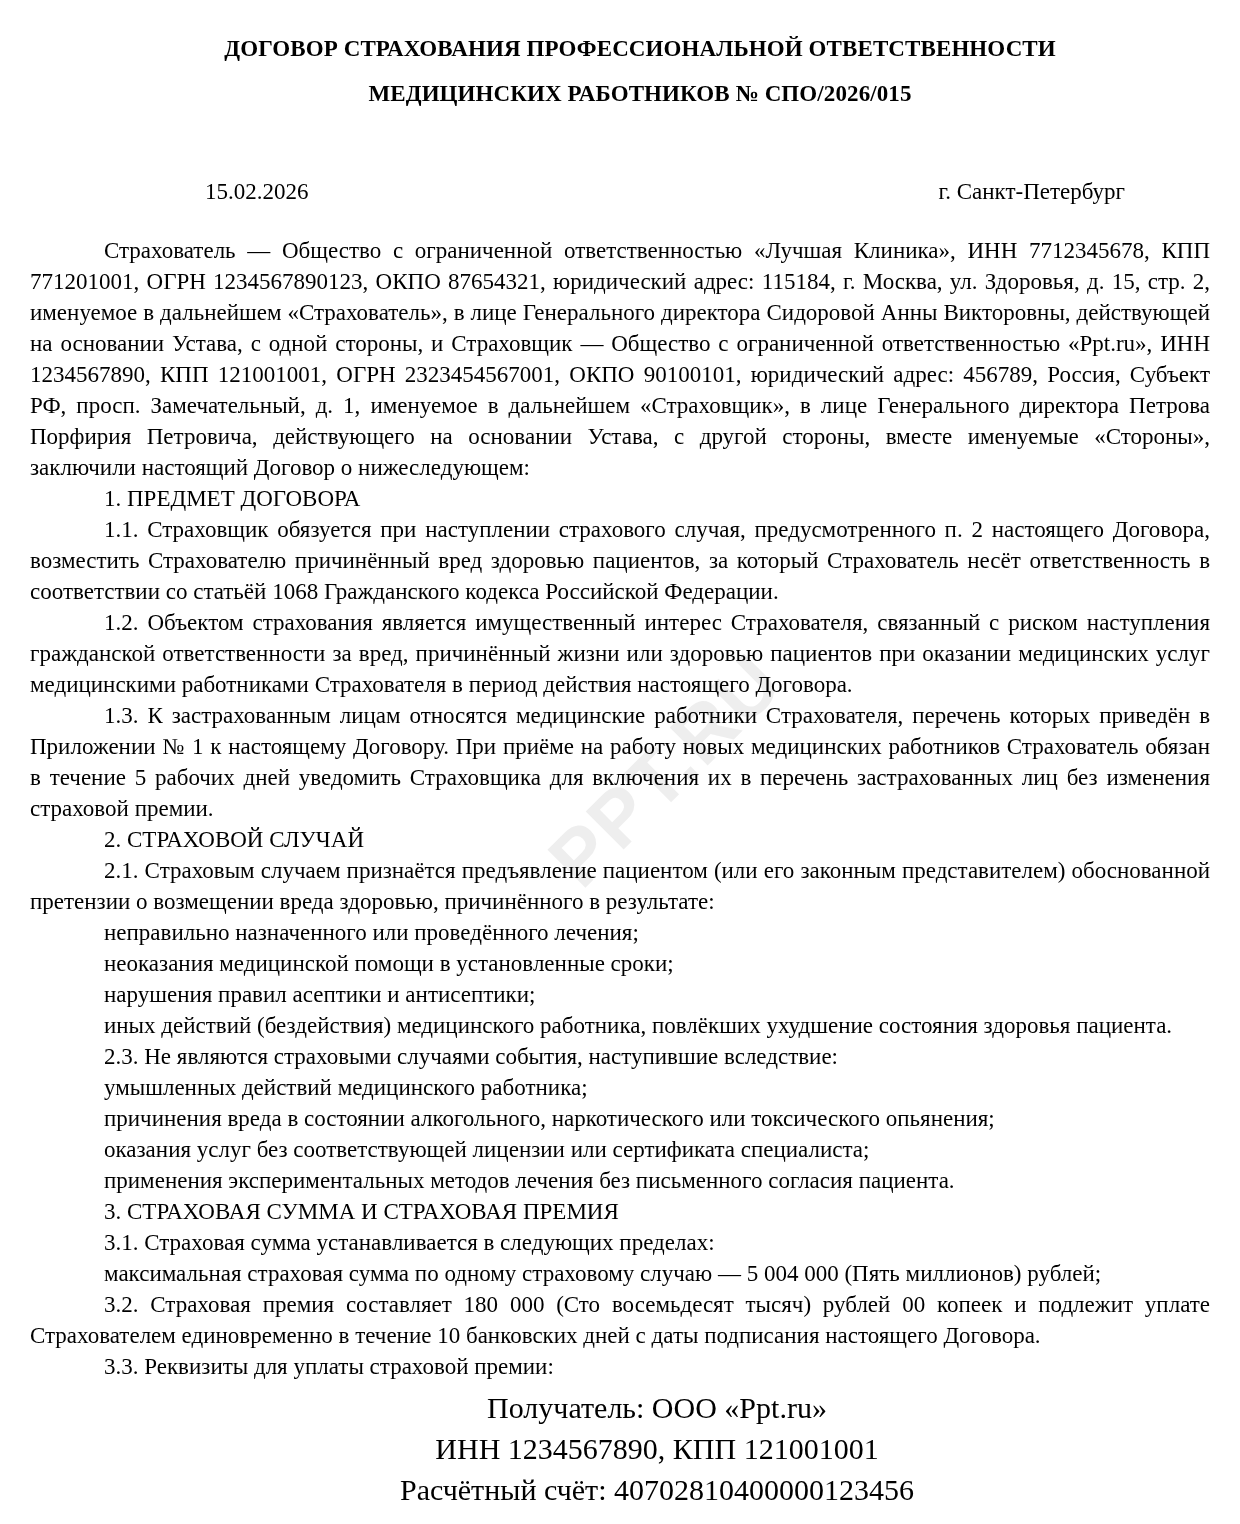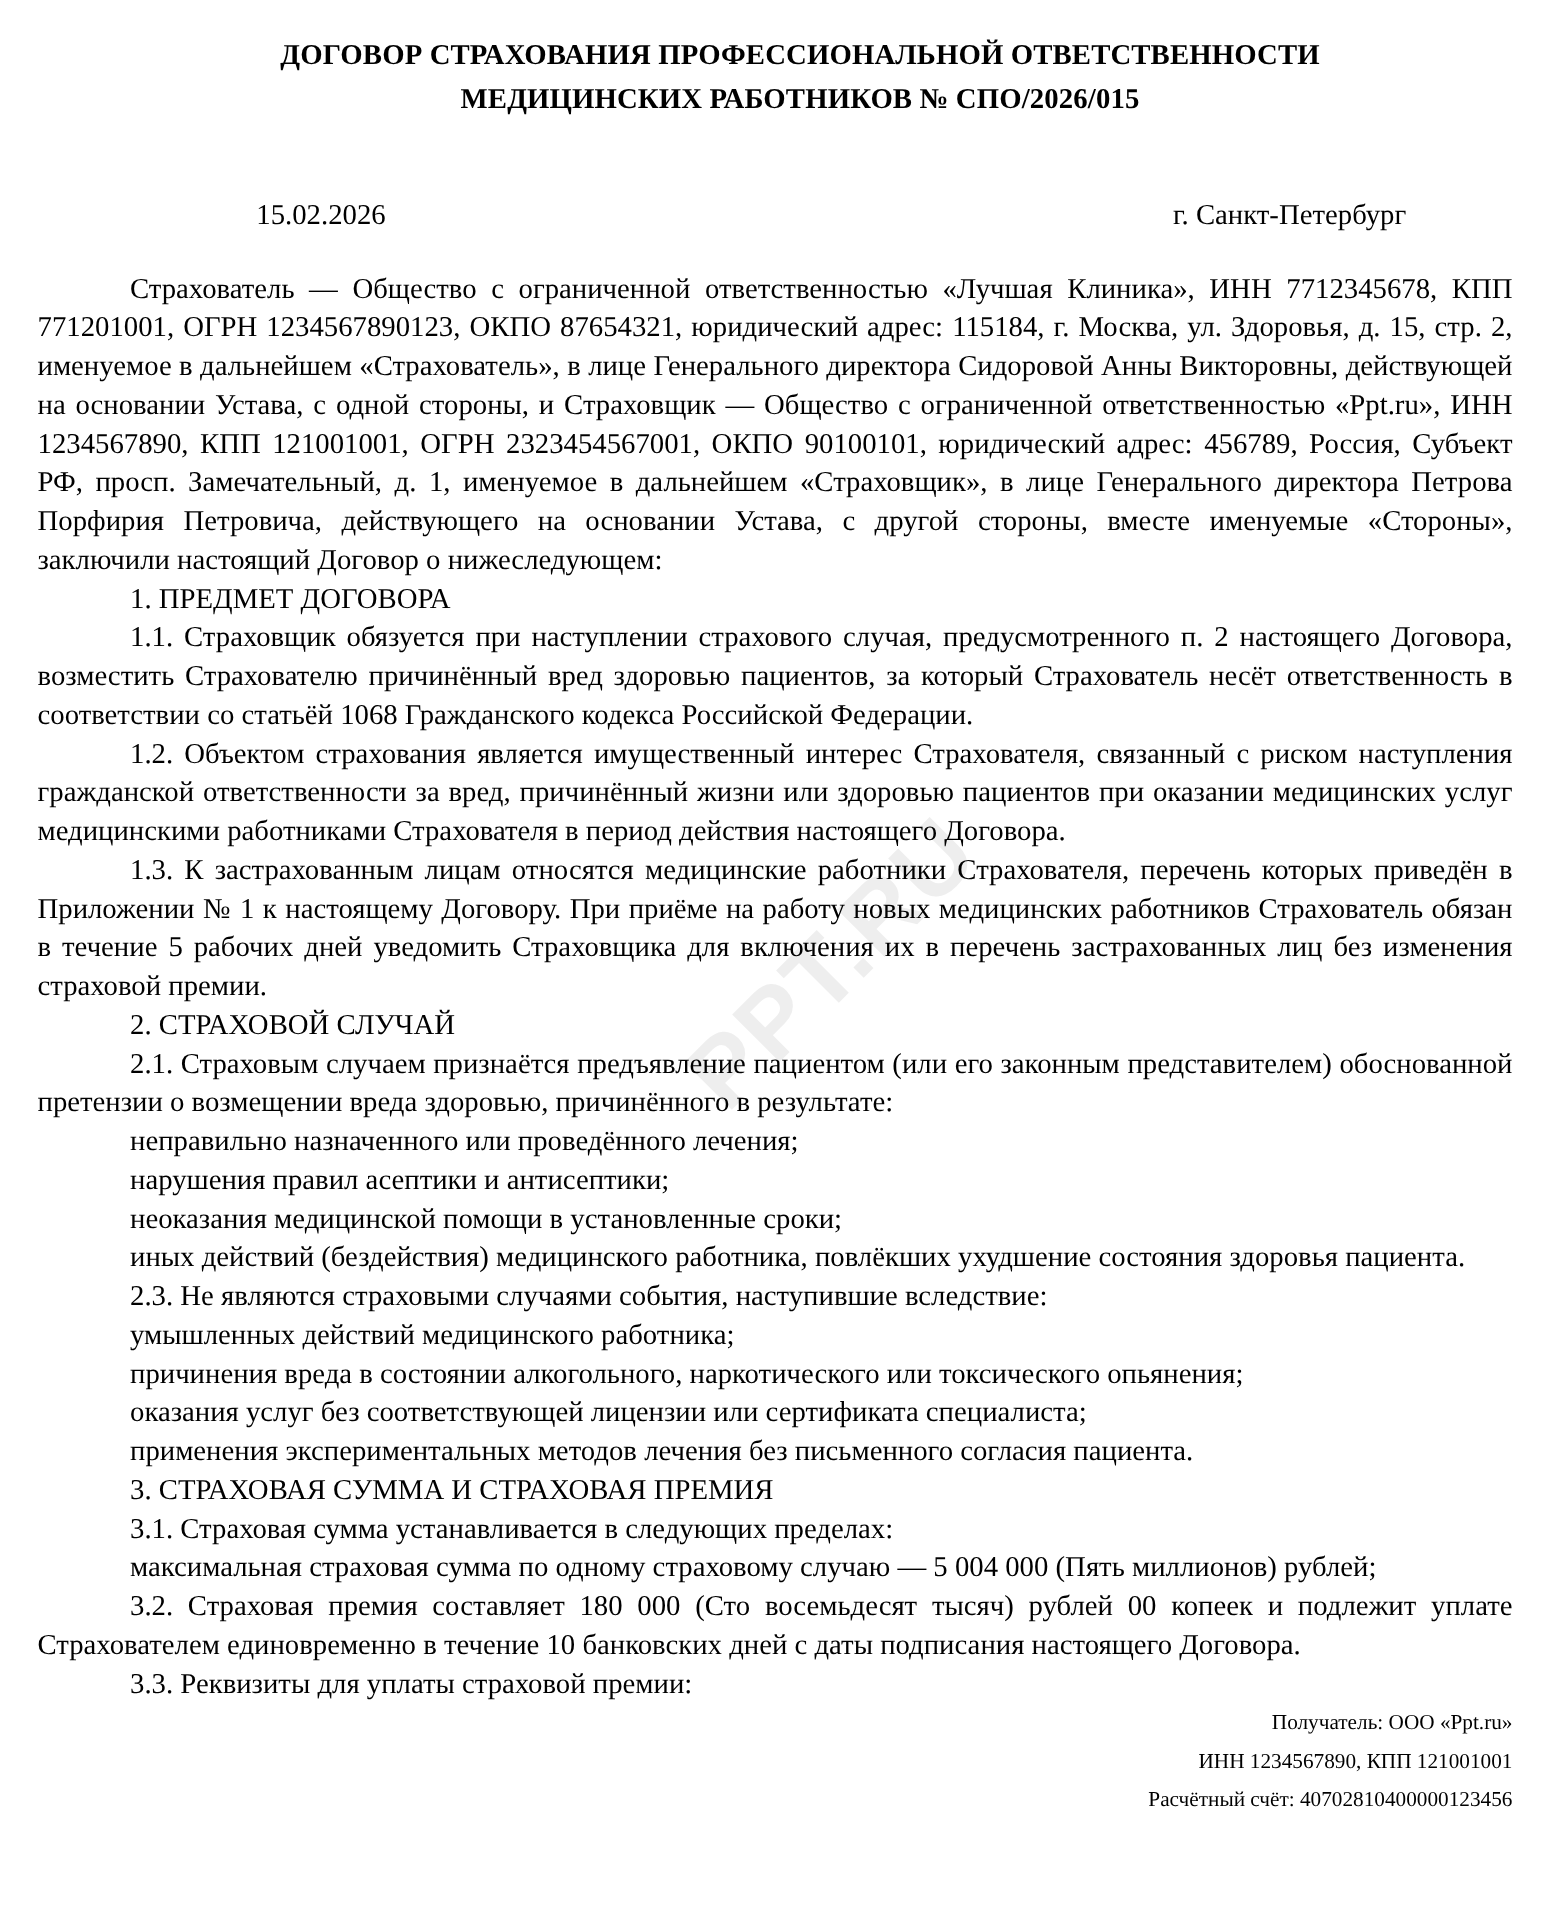--- a/index.html
+++ b/index.html
@@ -42,21 +42,21 @@
     position: relative;
     z-index: 1;
     padding: 0 30px;
     box-sizing: border-box;
   }
   .doc-title {
     margin: 0;
     padding-top: 26px;
     font-size: 23px;
     font-weight: 700;
-    line-height: 35px;
+    line-height: 45px;
     text-align: center;
     padding-left: 110px;
     padding-right: 70px;
     letter-spacing: 0.1px;
   }
   .meta-row {
     display: flex;
     justify-content: space-between;
     margin-top: 60px;
     padding-left: 175px;
@@ -87,26 +87,26 @@
   }
   p.list-item {
     margin: 0;
     font-size: 23px;
     line-height: 31px;
     text-indent: 0;
     padding-left: 74px;
     text-align: left;
   }
   p.req-line {
-    margin: 0;
-    font-size: 17px;
+    margin: 10px;
+    font-size: 30px;
     line-height: 31px;
     text-indent: 0;
     padding-left: 74px;
-    text-align: right;
+    text-align: center;
   }
 </style>
 </head>
 <body>
 
 <div class="page">
 
   <div class="watermark">PPT.RU</div>
 
   <div class="content">
@@ -123,22 +123,22 @@
       <p class="para">Страхователь — Общество с ограниченной ответственностью «Лучшая Клиника», ИНН 7712345678, КПП 771201001, ОГРН 1234567890123, ОКПО 87654321, юридический адрес: 115184, г. Москва, ул. Здоровья, д. 15, стр. 2, именуемое в дальнейшем «Страхователь», в лице Генерального директора Сидоровой Анны Викторовны, действующей на основании Устава, с одной стороны, и Страховщик — Общество с ограниченной ответственностью «Ppt.ru», ИНН 1234567890, КПП 121001001, ОГРН 2323454567001, ОКПО 90100101, юридический адрес: 456789, Россия, Субъект РФ, просп. Замечательный, д. 1, именуемое в дальнейшем «Страховщик», в лице Генерального директора Петрова Порфирия Петровича, действующего на основании Устава, с другой стороны, вместе именуемые «Стороны», заключили настоящий Договор о нижеследующем:</p>
 
       <p class="section-heading">1. ПРЕДМЕТ ДОГОВОРА</p>
       <p class="para">1.1. Страховщик обязуется при наступлении страхового случая, предусмотренного п. 2 настоящего Договора, возместить Страхователю причинённый вред здоровью пациентов, за который Страхователь несёт ответственность в соответствии со статьёй 1068 Гражданского кодекса Российской Федерации.</p>
       <p class="para">1.2. Объектом страхования является имущественный интерес Страхователя, связанный с риском наступления гражданской ответственности за вред, причинённый жизни или здоровью пациентов при оказании медицинских услуг медицинскими работниками Страхователя в период действия настоящего Договора.</p>
       <p class="para">1.3. К застрахованным лицам относятся медицинские работники Страхователя, перечень которых приведён в Приложении № 1 к настоящему Договору. При приёме на работу новых медицинских работников Страхователь обязан в течение 5 рабочих дней уведомить Страховщика для включения их в перечень застрахованных лиц без изменения страховой премии.</p>
 
       <p class="section-heading">2. СТРАХОВОЙ СЛУЧАЙ</p>
       <p class="para">2.1. Страховым случаем признаётся предъявление пациентом (или его законным представителем) обоснованной претензии о возмещении вреда здоровью, причинённого в результате:</p>
       <p class="list-item">неправильно назначенного или проведённого лечения;</p>
+      <p class="list-item">неоказания медицинской помощи в установленные сроки;</p>
       <p class="list-item">нарушения правил асептики и антисептики;</p>
-      <p class="list-item">неоказания медицинской помощи в установленные сроки;</p>
       <p class="list-item">иных действий (бездействия) медицинского работника, повлёкших ухудшение состояния здоровья пациента.</p>
       <p class="para">2.3. Не являются страховыми случаями события, наступившие вследствие:</p>
       <p class="list-item">умышленных действий медицинского работника;</p>
       <p class="list-item">причинения вреда в состоянии алкогольного, наркотического или токсического опьянения;</p>
       <p class="list-item">оказания услуг без соответствующей лицензии или сертификата специалиста;</p>
       <p class="list-item">применения экспериментальных методов лечения без письменного согласия пациента.</p>
 
       <p class="section-heading">3. СТРАХОВАЯ СУММА И СТРАХОВАЯ ПРЕМИЯ</p>
       <p class="list-item">3.1. Страховая сумма устанавливается в следующих пределах:</p>
       <p class="list-item">максимальная страховая сумма по одному страховому случаю — 5 004 000 (Пять миллионов) рублей;</p>

